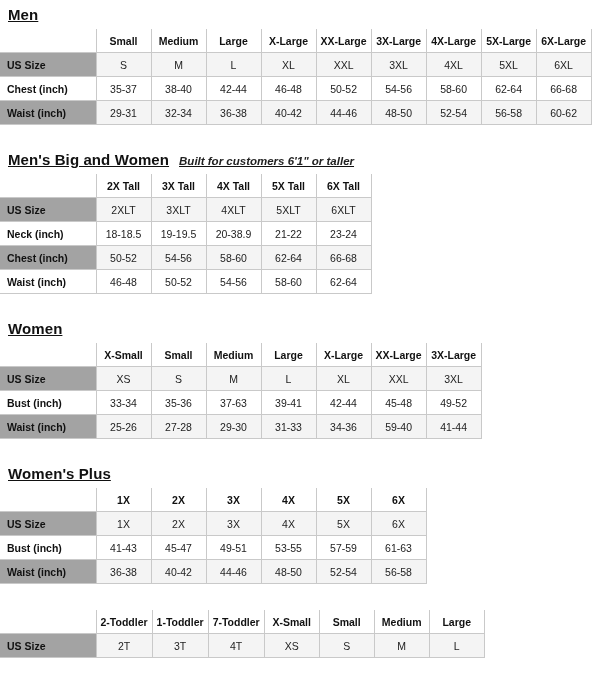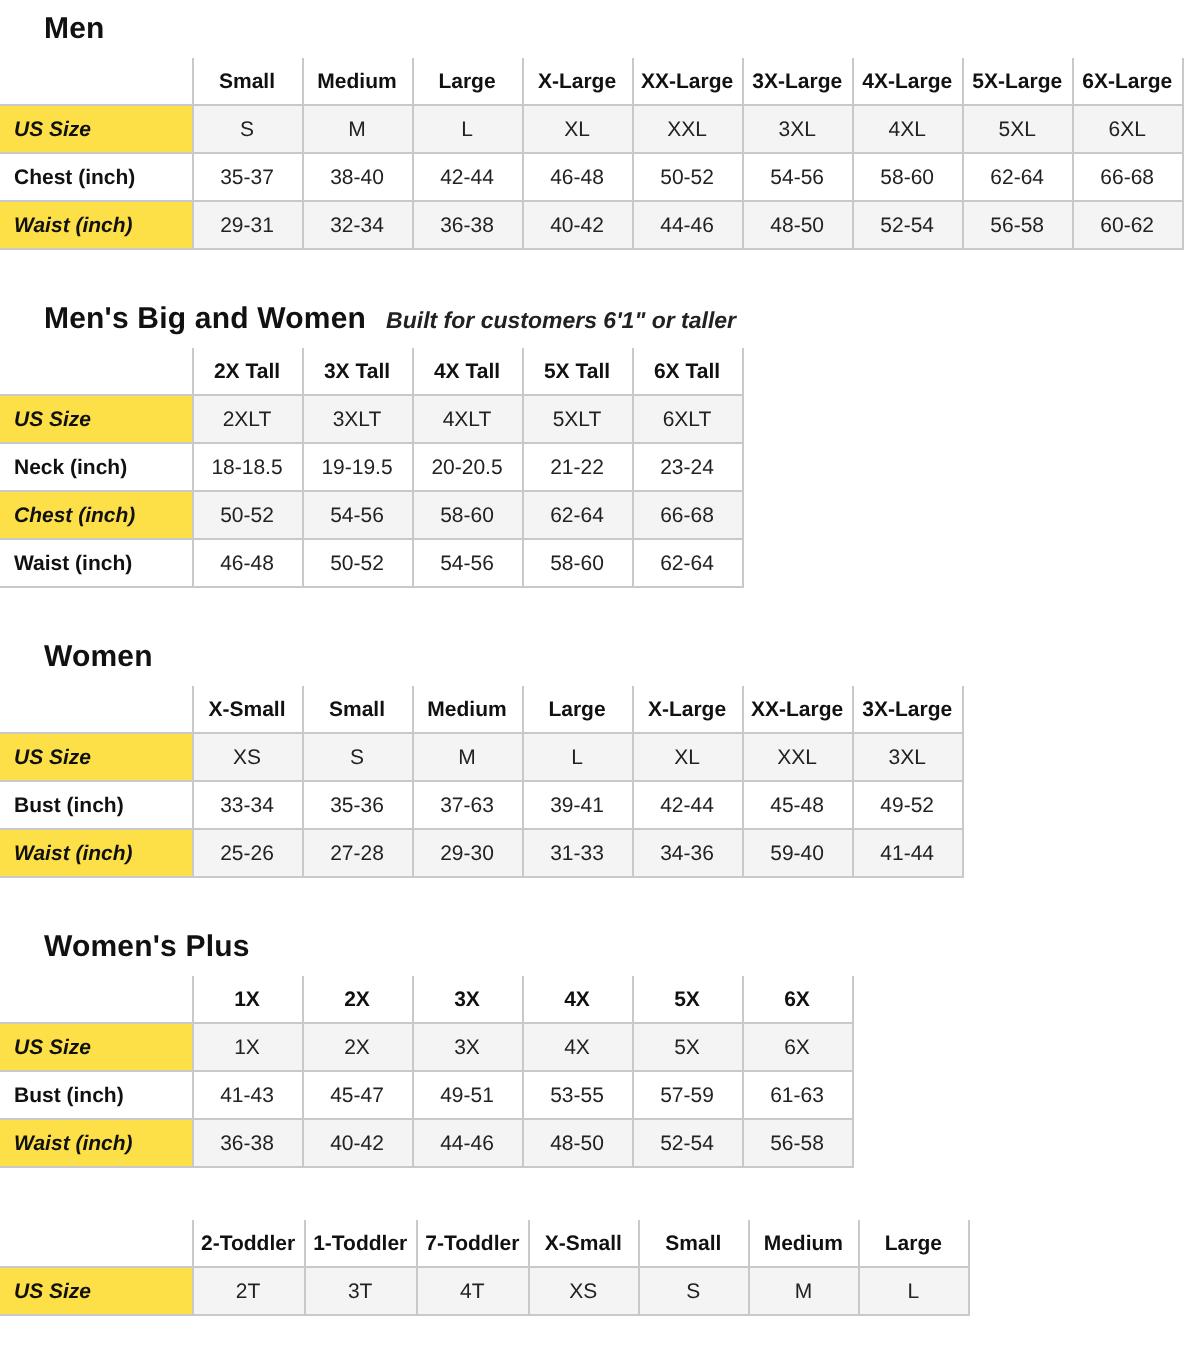--- a/index.html
+++ b/index.html
@@ -18,21 +18,22 @@
     width: 600px;
     position: relative;
   }
   .section {
     margin: 0;
   }
   .section-head {
     display: flex;
     align-items: baseline;
     gap: 10px;
-    padding: 0 0 6px 22px;
+    padding: 0 0 6px 8px;
+    text-decoration: underline;
   }
   .section-title {
     font-size: 15px;
     font-weight: 700;
     color: #111111;
     letter-spacing: 0.1px;
   }
   .section-sub {
     font-size: 11.5px;
     font-style: italic;
@@ -68,22 +69,21 @@
     text-align: left;
     font-weight: 700;
     color: #111111;
     padding-left: 7px;
     border-left: none;
   }
   table.sizes tr.alt td {
     background: #f4f4f4;
   }
   table.sizes tr.alt td.rowhead {
-    background: #fde047;
-    font-style: italic;
+    background: #a3a3a3;
   }
   .gap-md { height: 26px; }
   .gap-top { height: 6px; }
 </style>
 </head>
 <body>
 
 <div class="page">
   <div class="gap-top"></div>
   <div id="sections-root">
@@ -185,21 +185,21 @@
               <td>2XLT</td>
               <td>3XLT</td>
               <td>4XLT</td>
               <td>5XLT</td>
               <td>6XLT</td>
             </tr>
             <tr>
               <td class="rowhead">Neck (inch)</td>
               <td>18-18.5</td>
               <td>19-19.5</td>
-              <td>20-20.5</td>
+              <td>20-38.9</td>
               <td>21-22</td>
               <td>23-24</td>
             </tr>
             <tr class="alt">
               <td class="rowhead">Chest (inch)</td>
               <td>50-52</td>
               <td>54-56</td>
               <td>58-60</td>
               <td>62-64</td>
               <td>66-68</td>

